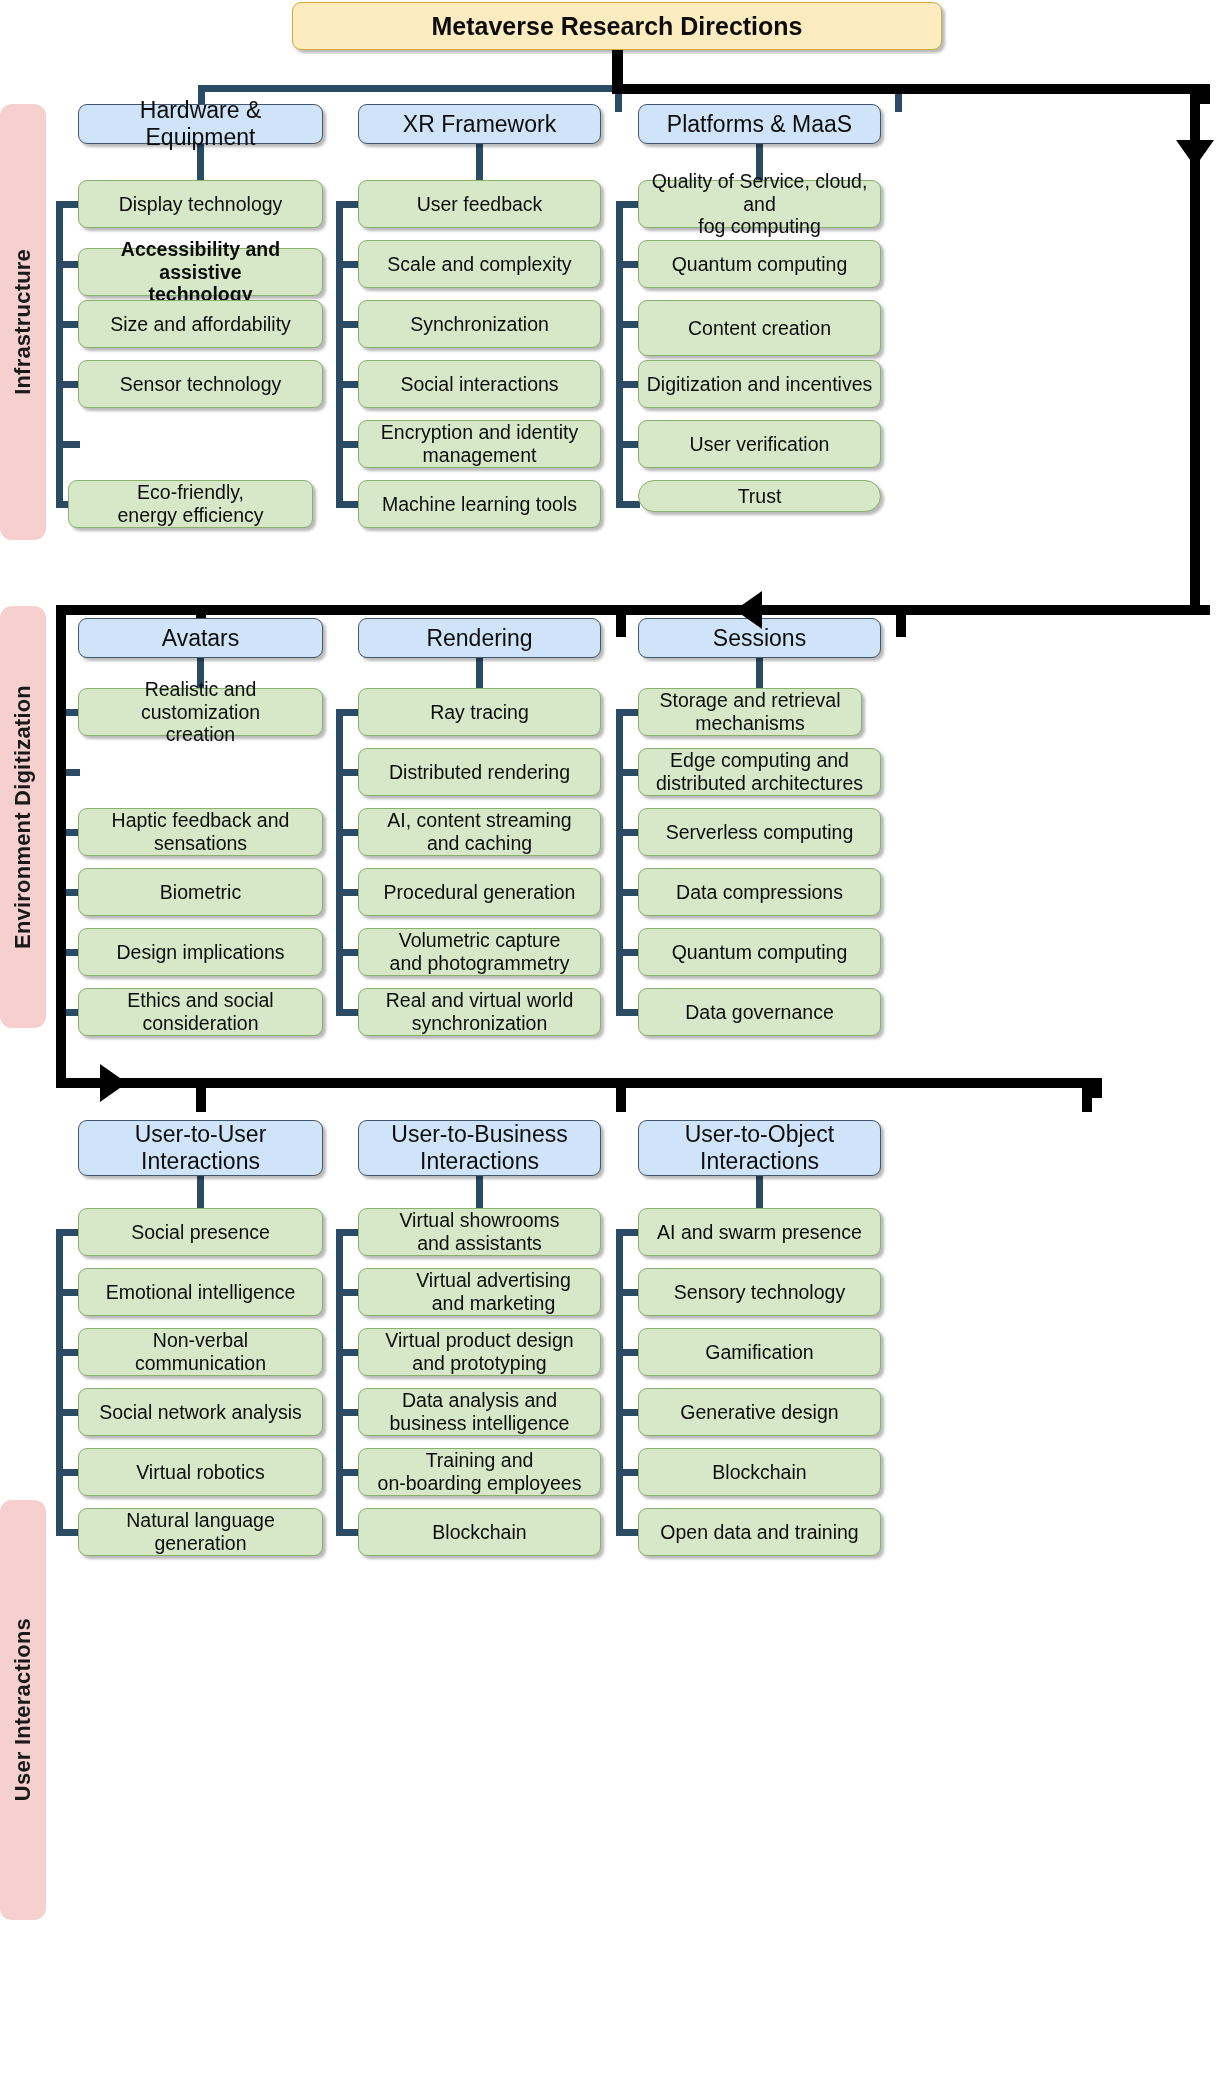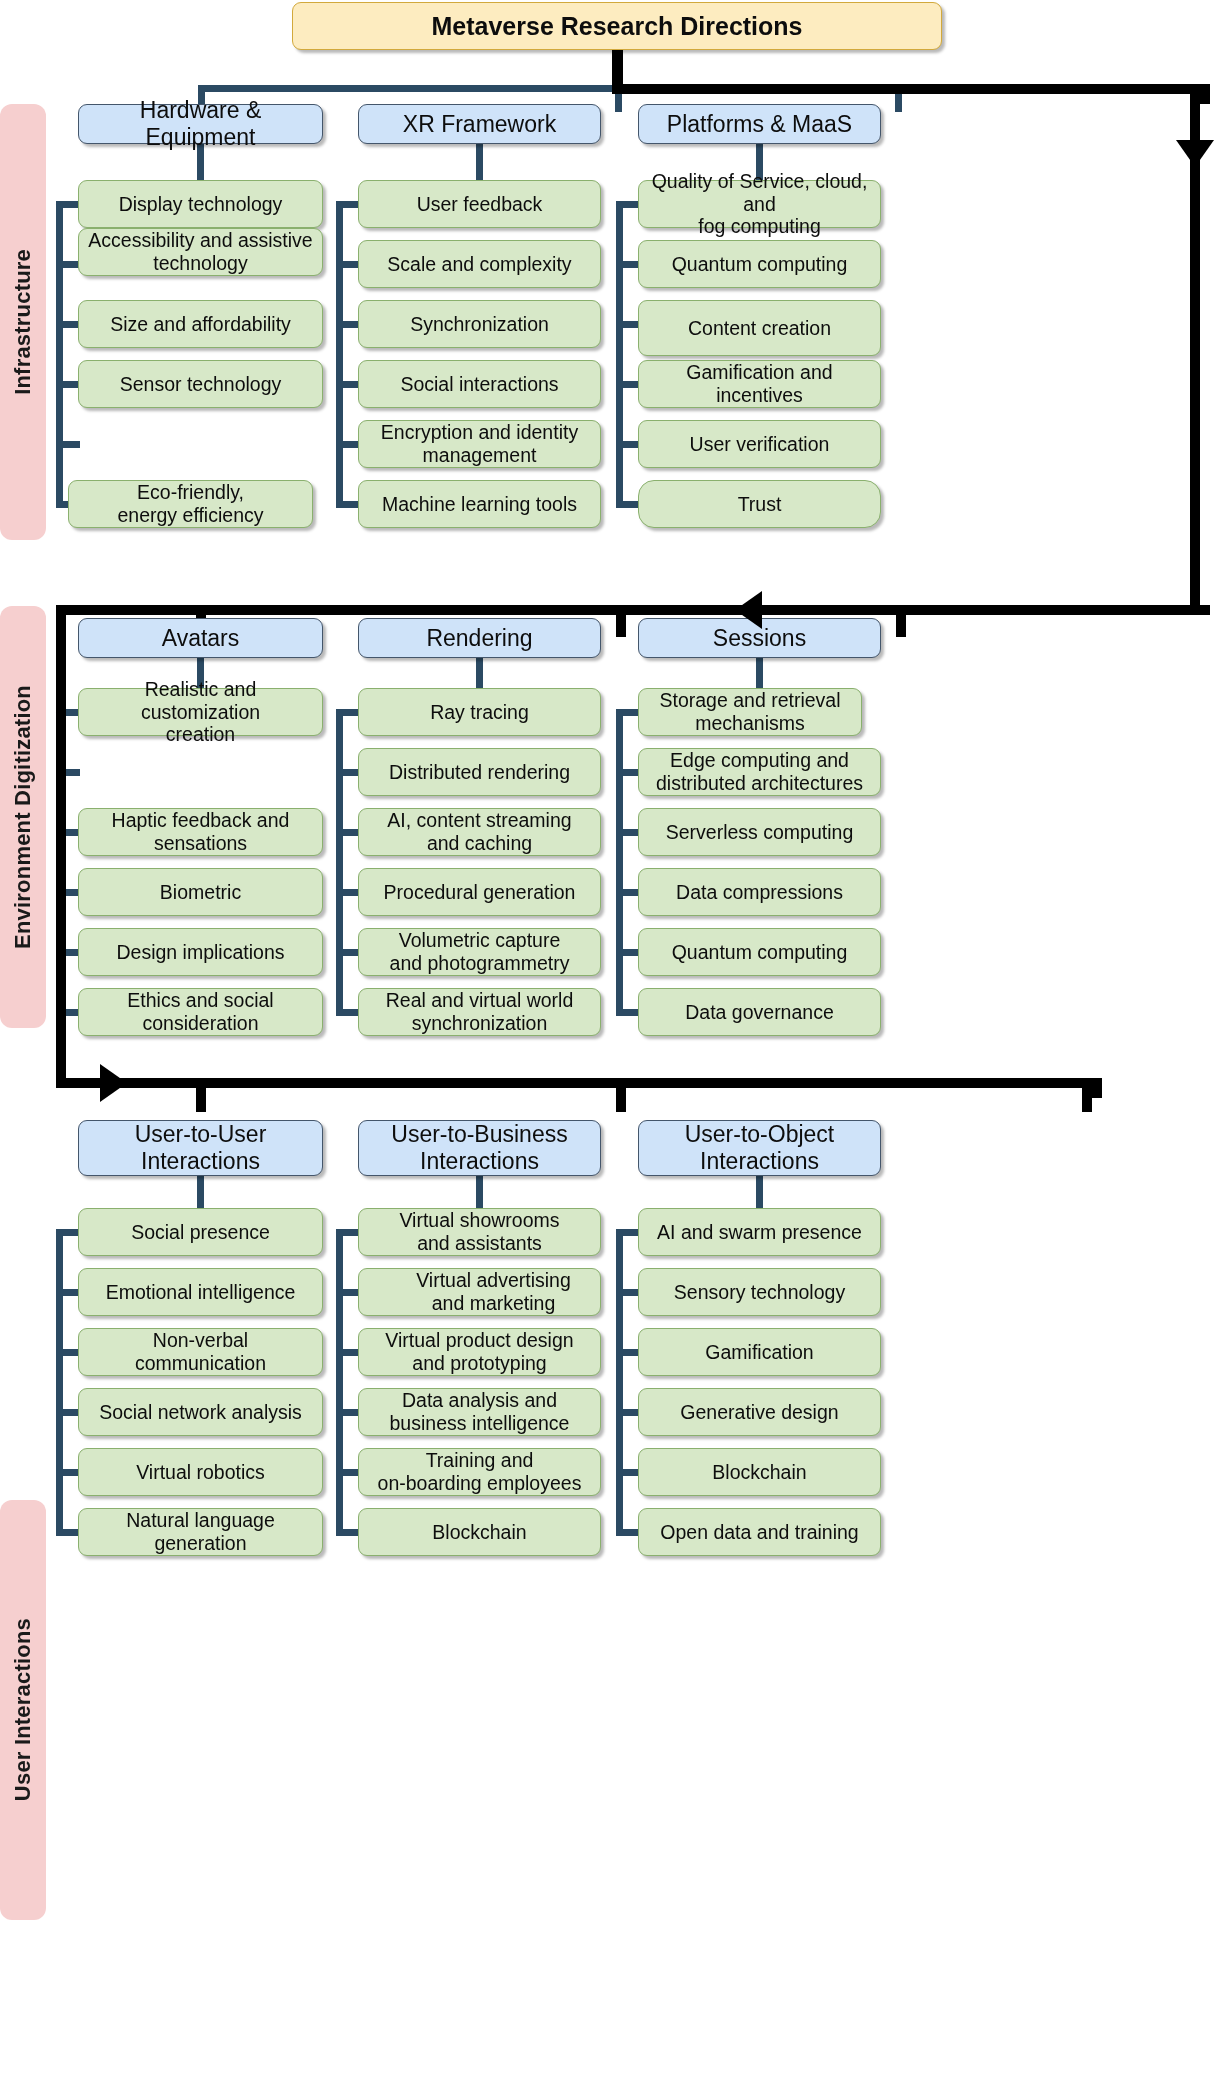--- a/index.html
+++ b/index.html
@@ -141,21 +141,21 @@
 
 <div class="node cat" style="left: 78px; top: 104px; width: 245px; height: 40px;">
       <span class="lbl">Hardware &amp; Equipment</span>
     </div>
     <div class="c v" style="left: 197px; top: 144px; height: 38px;"></div>
     <div class="bracket" style="left: 56px; top: 201px; height: 307px; border-radius: 4px;"></div>
     <div class="node leaf" style="left: 78px; top: 180px; width: 245px; height: 48px;">
       <span class="lbl">Display technology</span>
     </div>
     <div class="tick" style="left: 56px; top: 201px; width: 24px;"></div>
-    <div class="node leaf" style="left: 78px; top: 228px; width: 245px; height: 48px;">
+    <div class="node leaf" style="left: 78px; top: 248px; width: 245px; height: 48px; font-weight: bold;">
       <span class="lbl">Accessibility and assistive<br>technology</span>
     </div>
     <div class="tick" style="left: 56px; top: 261px; width: 24px;"></div>
     <div class="node leaf" style="left: 78px; top: 300px; width: 245px; height: 48px;">
       <span class="lbl">Size and affordability</span>
     </div>
     <div class="tick" style="left: 56px; top: 321px; width: 24px;"></div>
     <div class="node leaf" style="left: 78px; top: 360px; width: 245px; height: 48px;">
       <span class="lbl">Sensor technology</span>
     </div>
@@ -205,28 +205,28 @@
     <div class="tick" style="left: 616px; top: 201px; width: 24px;"></div>
     <div class="node leaf" style="left: 638px; top: 240px; width: 243px; height: 48px;">
       <span class="lbl">Quantum computing</span>
     </div>
     <div class="tick" style="left: 616px; top: 261px; width: 24px;"></div>
     <div class="node leaf" style="left: 638px; top: 300px; width: 243px; height: 56px;">
       <span class="lbl">Content creation</span>
     </div>
     <div class="tick" style="left: 616px; top: 321px; width: 24px;"></div>
     <div class="node leaf" style="left: 638px; top: 360px; width: 243px; height: 48px;">
-      <span class="lbl">Gamification and incentives</span>
+      <span class="lbl">Digitization and incentives</span>
     </div>
     <div class="tick" style="left: 616px; top: 381px; width: 24px;"></div>
     <div class="node leaf" style="left: 638px; top: 420px; width: 243px; height: 48px;">
       <span class="lbl">User verification</span>
     </div>
     <div class="tick" style="left: 616px; top: 441px; width: 24px;"></div>
-    <div class="node leaf" style="left: 638px; top: 480px; width: 243px; height: 48px; border-radius: 16px;">
+    <div class="node leaf" style="left: 638px; top: 480px; width: 243px; height: 32px; border-radius: 16px;">
       <span class="lbl">Trust</span>
     </div>
     <div class="tick" style="left: 616px; top: 501px; width: 24px;"></div>
     <div class="node cat" style="left: 78px; top: 618px; width: 245px; height: 40px;">
       <span class="lbl">Avatars</span>
     </div>
     <div class="c v" style="left: 197px; top: 658px; height: 32px;"></div>
     <div class="bracket" style="left: 56px; top: 709px; height: 307px; border-radius: 4px;"></div>
     <div class="node leaf" style="left: 78px; top: 688px; width: 245px; height: 48px;">
       <span class="lbl">Realistic and customization<br>creation</span>

